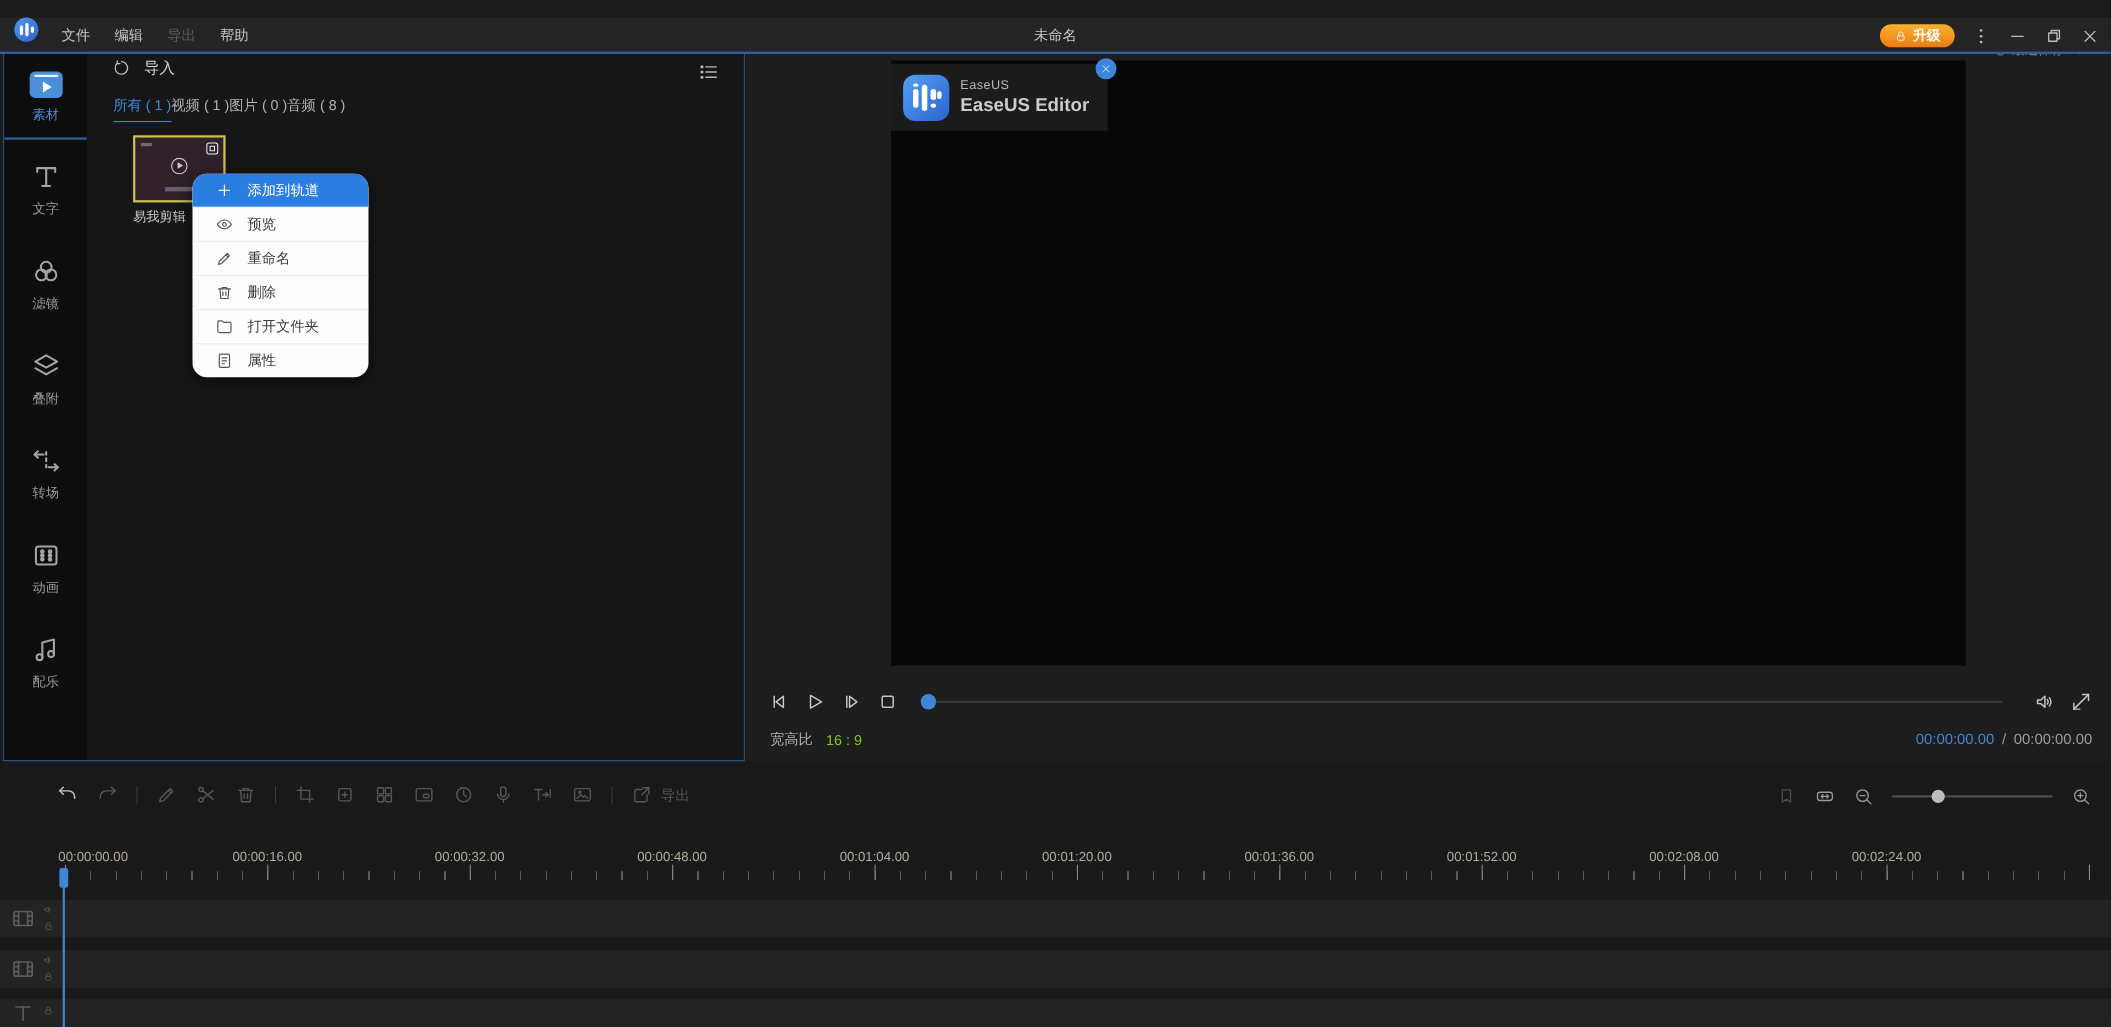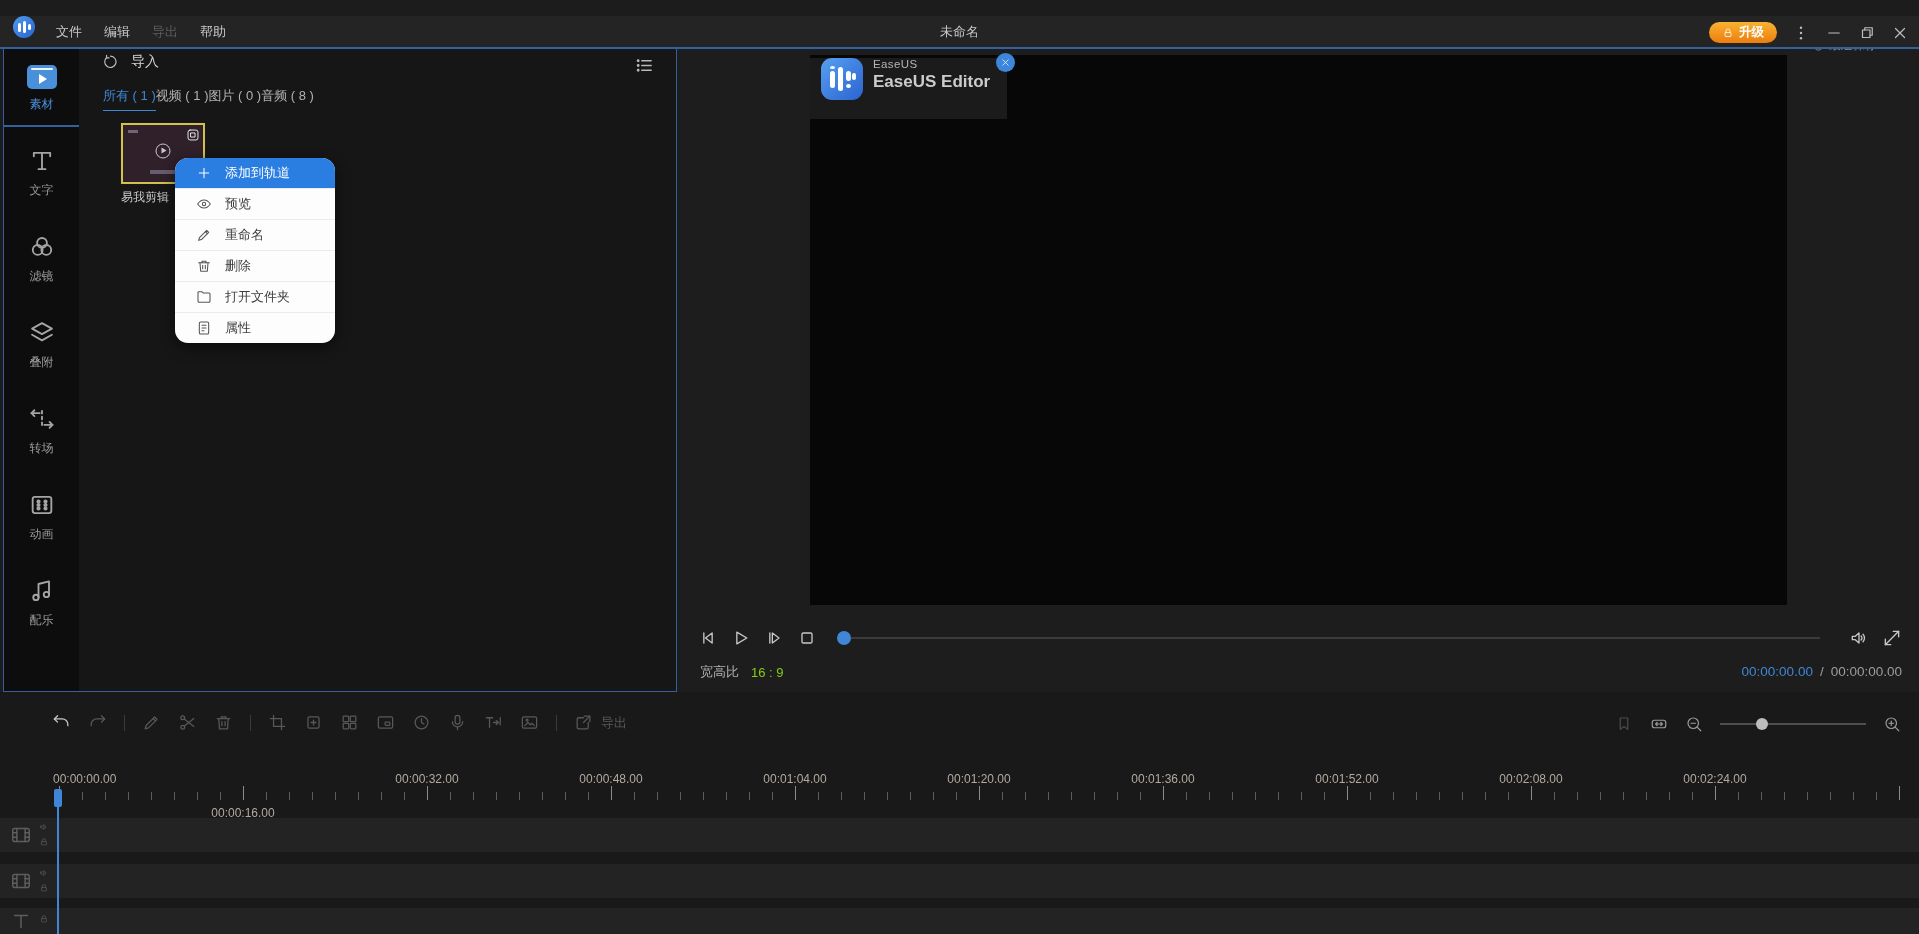--- a/index.html
+++ b/index.html
@@ -63,21 +63,21 @@
   .cm-item{height:30px;display:flex;align-items:center;gap:13px;padding-left:21px;color:#3c3c3c;font-size:13px;
            border-top:1px solid #ebebeb;cursor:default}
   .cm-item:first-child{border-top:none}
   .cm-item .ic{width:16px;height:16px;color:#555}
   .cm-item.highlight{background:#2a7de1;color:#fff}
   .cm-item.highlight .ic{color:#fff}
 
   
   .preview-panel{position:absolute;left:678px;top:36px;width:1241px;height:656px;background:#1d1d1d}
   .video{position:absolute;left:132px;top:19px;width:977px;height:550px;background:#070707}
-  .banner{position:absolute;left:0;top:3px;width:197px;height:61px;background:#1b1b1b;display:flex;
+  .banner{position:absolute;left:0;top:3px;width:197px;height:61px;background:#1b1b1b;display:flex;align-items:center;
           padding-left:11px;box-sizing:border-box;gap:10px}
   .easeus-logo{width:42px;height:42px;border-radius:11px;background:linear-gradient(135deg,#55a0f2,#2b63cf);position:relative;flex:0 0 auto}
   .easeus-logo i{position:absolute;background:#fff;border-radius:2.5px;width:5px}
   .brand1{font-size:11.5px;color:#b5b5b5;letter-spacing:.4px}
   .brand2{font-size:17px;font-weight:bold;color:#cccccc;margin-top:2px}
   .banner-close{position:absolute;left:186px;top:-5px;width:19px;height:19px;border-radius:50%;background:#3c86dd;
                 color:#fff;z-index:5}
   .banner-close .ic{width:19px;height:19px;padding:4px;box-sizing:border-box}
   .transport{position:absolute;left:20px;top:592px;display:flex;align-items:center;gap:13px;color:#c7c7c7}
   .transport .ic{width:20px;height:20px}
@@ -554,21 +554,21 @@
           <svg viewBox="0 0 24 24" fill="none" stroke="currentColor" stroke-width="1.6" stroke-linecap="round" stroke-linejoin="round">
             <circle cx="11" cy="11" r="7"></circle>
             <path d="M16.2 16.2L21 21"></path>
             <path d="M8 11h6M11 8v6"></path>
           </svg>
         </span>
       </div>
     <div class="ruler" id="ruler">
       <div class="minor-ticks"></div>
     <div class="ruler-label first" style="left: 53px;">00:00:00.00</div>
-        <div class="ruler-label" style="left: 243px; margin-top: 34px;">00:00:16.00</div>
+        <div class="ruler-label" style="left: 243px;">00:00:16.00</div>
         <div class="ruler-label" style="left: 427px;">00:00:32.00</div>
         <div class="ruler-label" style="left: 611px;">00:00:48.00</div>
         <div class="ruler-label" style="left: 795px;">00:01:04.00</div>
         <div class="ruler-label" style="left: 979px;">00:01:20.00</div>
         <div class="ruler-label" style="left: 1163px;">00:01:36.00</div>
         <div class="ruler-label" style="left: 1347px;">00:01:52.00</div>
         <div class="ruler-label" style="left: 1531px;">00:02:08.00</div>
         <div class="ruler-label" style="left: 1715px;">00:02:24.00</div>
         <div class="major-tick" style="left: 59px;"></div>
         <div class="major-tick" style="left: 243px;"></div>

